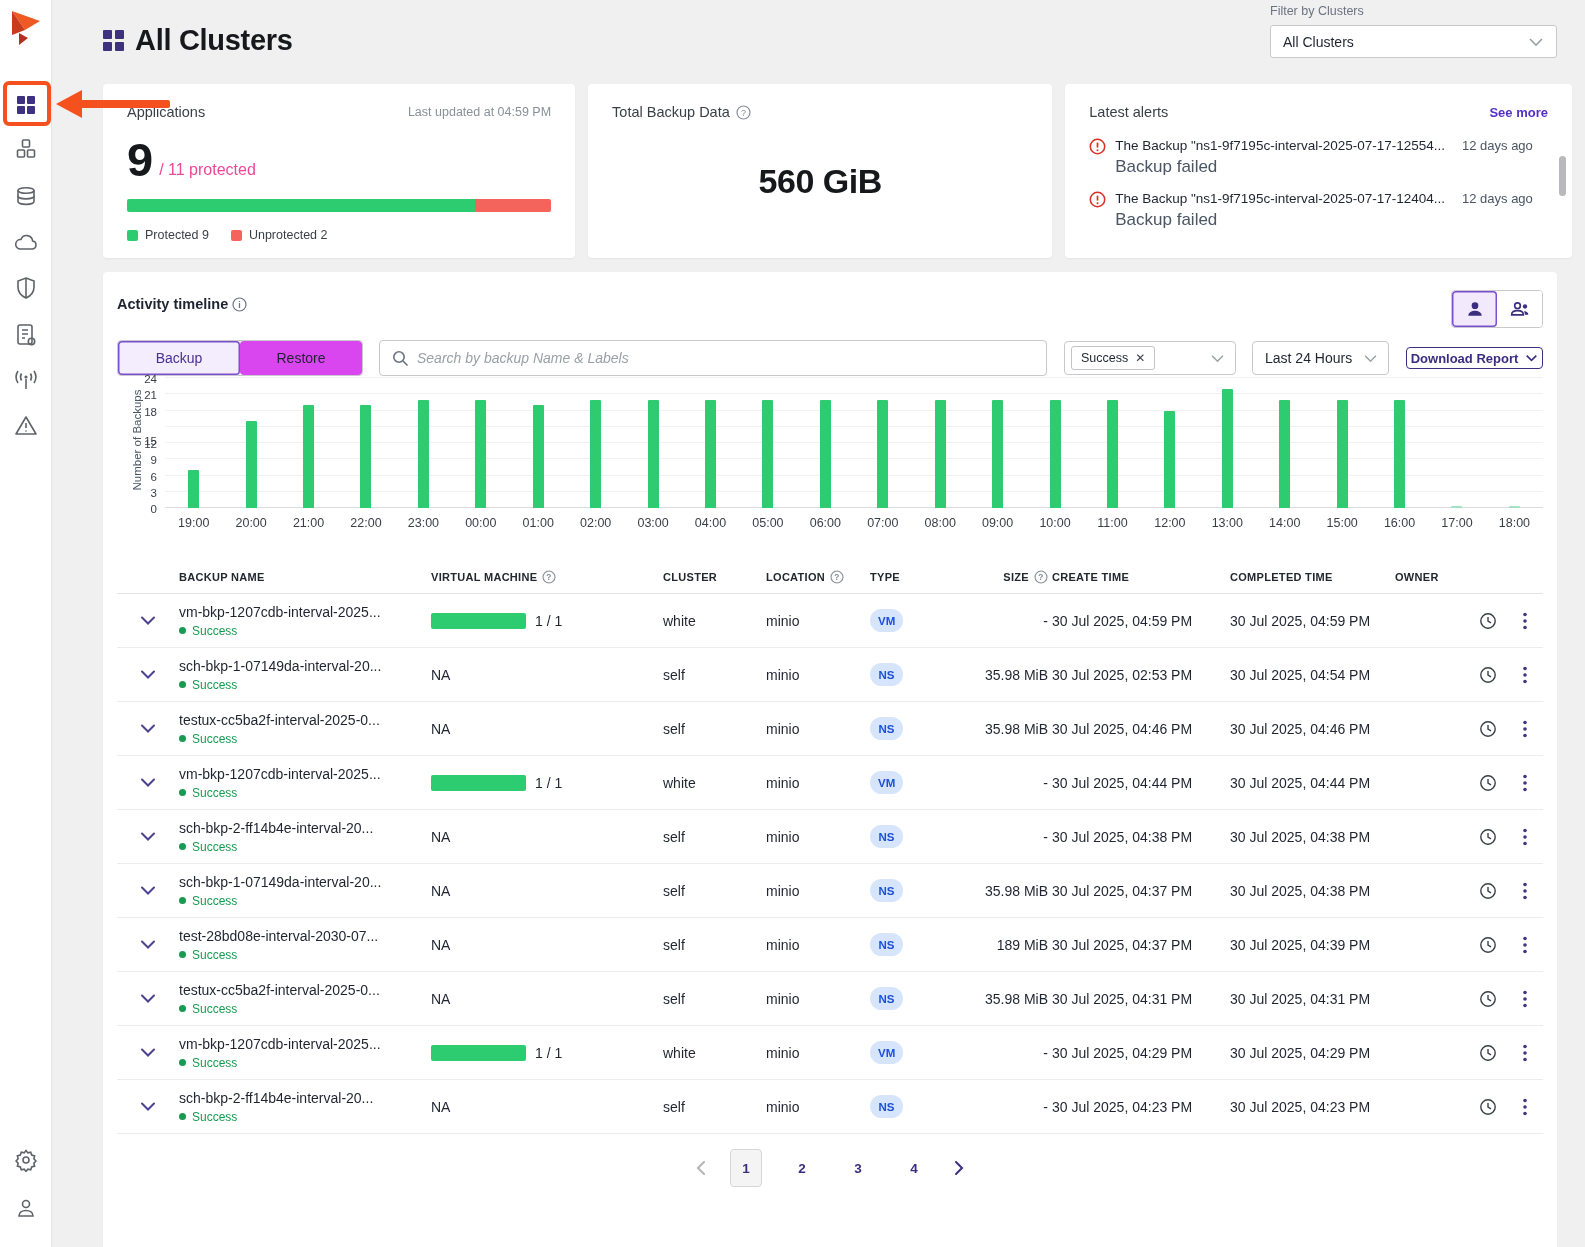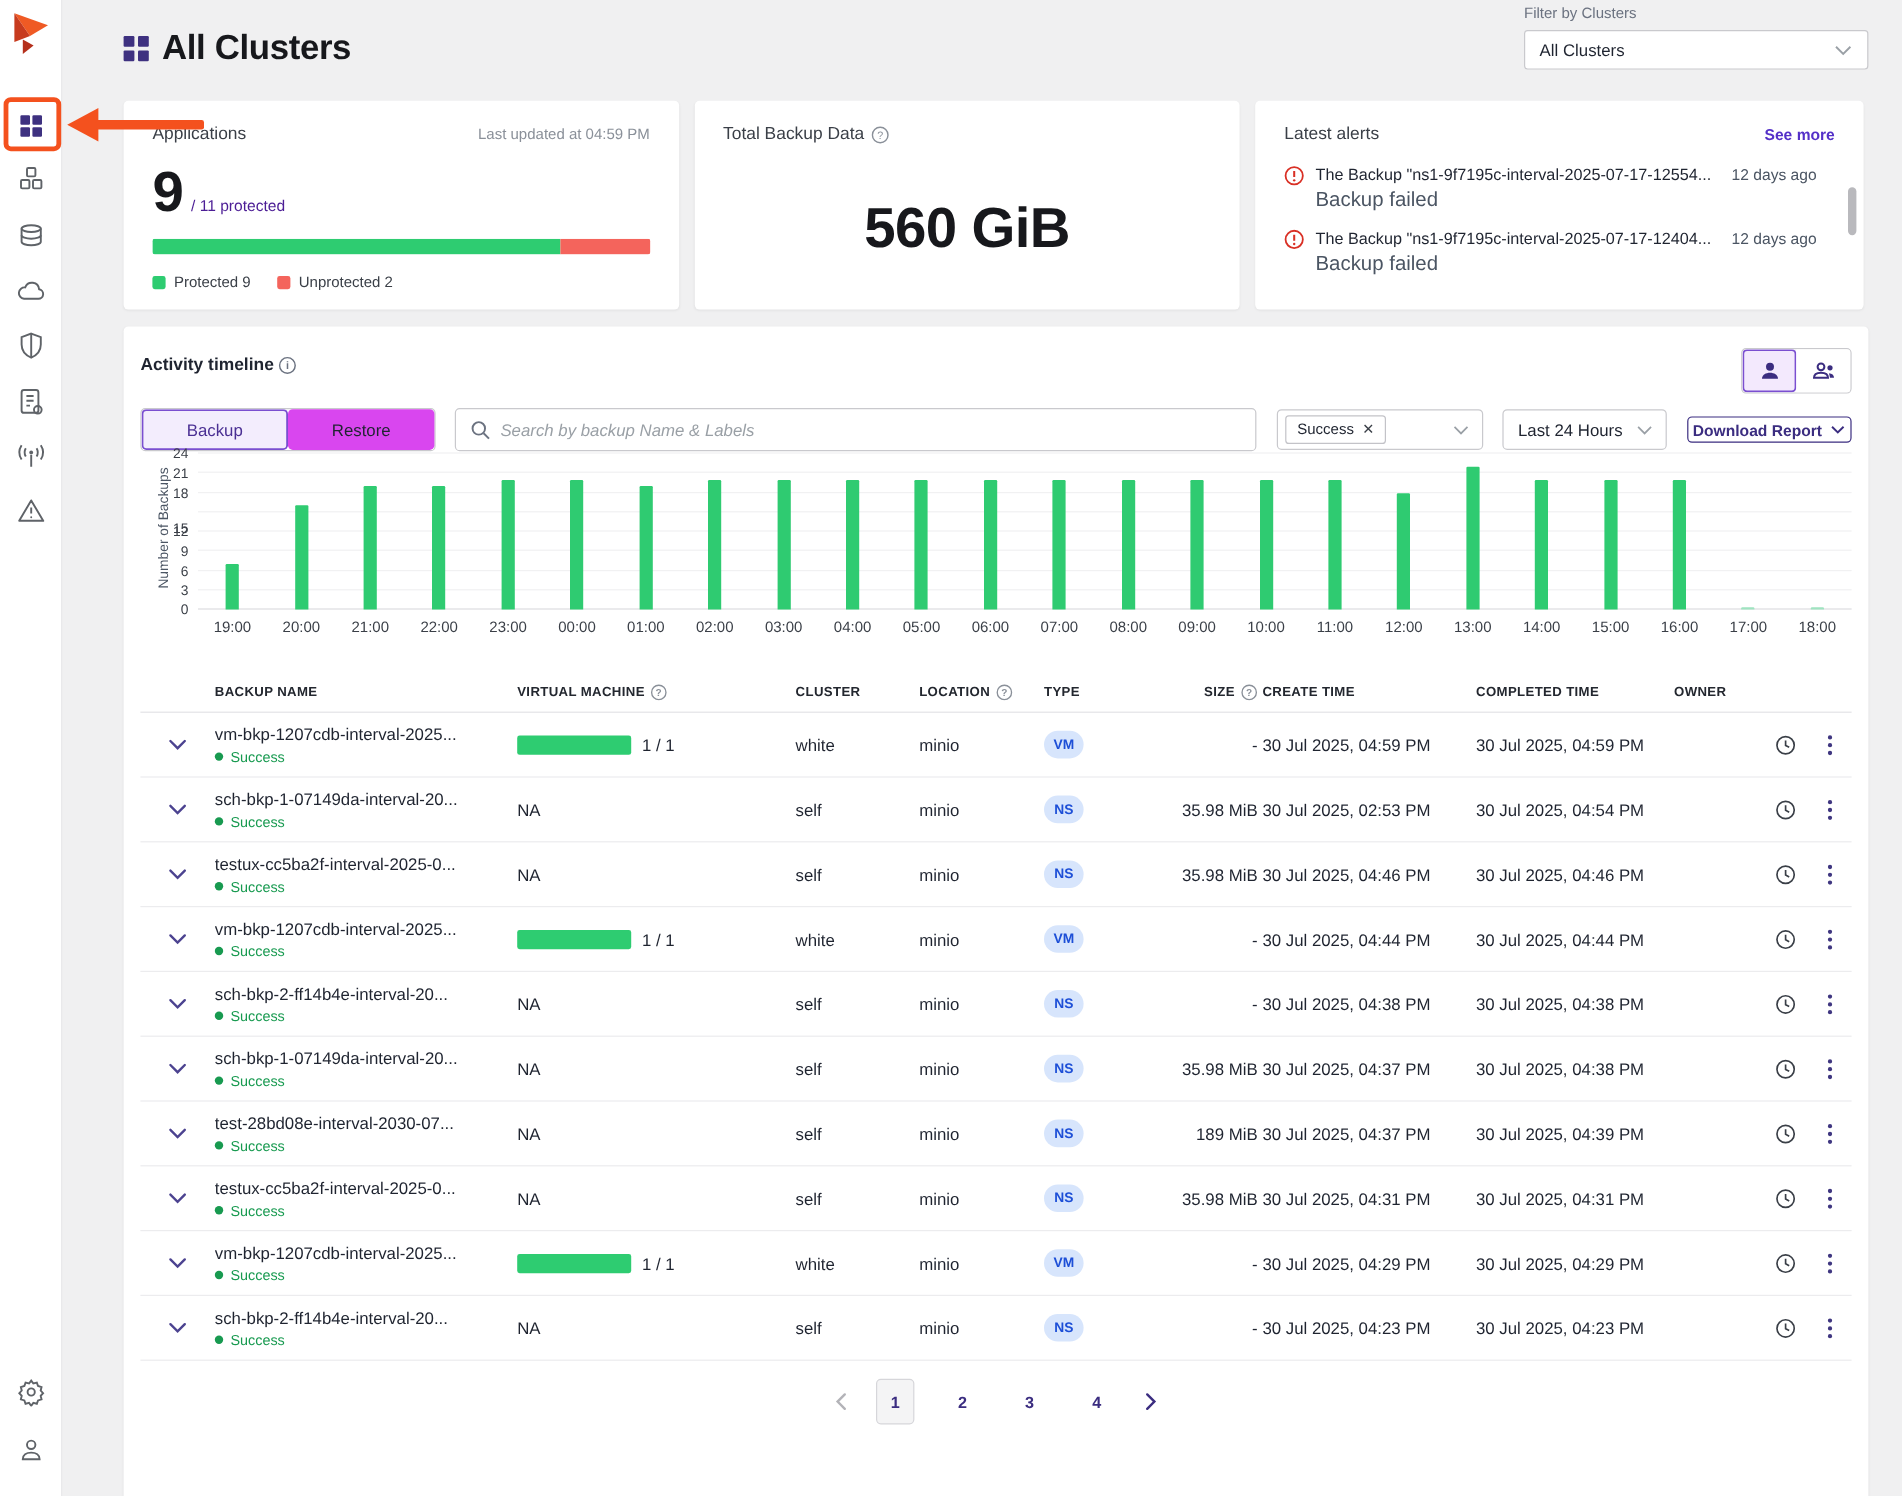--- a/index.html
+++ b/index.html
@@ -21,38 +21,38 @@
   .title-row { position:absolute; left:103px; top:24px; display:flex; align-items:center; gap:11px; }
   .title-grid-ic { width:21px; height:21px; display:grid; grid-template-columns:9px 9px; grid-template-rows:9px 9px; gap:3px; }
   .title-grid-ic span { background:#3e3180; border-radius:1px; }
   .page-title { font-size:29px; font-weight:700; letter-spacing:-0.3px; color:#17181c; }
   .filter-wrap { position:absolute; right:28px; top:4px; width:287px; }
   .filter-label { font-size:12.5px; color:#6b7280; margin-bottom:7px; }
   .filter-select { height:33px; background:#fff; border:1px solid #c9c9cd; border-radius:3px; display:flex; align-items:center; justify-content:space-between; padding:0 12px; cursor:pointer; }
   .filter-value { font-size:14px; color:#1f2430; }
 
   
-  .cards-row { position:absolute; left:103px; top:84px; right:32px; height:174px; display:flex; gap:13px; }
+  .cards-row { position:absolute; left:103px; top:84px; right:13px; height:174px; display:flex; gap:13px; }
   .card { background:#fff; border-radius:4px; box-shadow:0 1px 2px rgba(0,0,0,.05); position:relative; }
   .card-apps { width:475px; padding:20px 24px; }
   .card-data { width:467px; padding:20px 24px; }
   .card-alerts { flex:1; padding:20px 24px 16px 24px; }
   .card-head { display:flex; justify-content:space-between; align-items:center; }
   .card-title { font-size:14.5px; font-weight:500; color:#3a3f47; display:flex; align-items:center; gap:6px; }
   .muted { font-size:12.5px; color:#8a9099; }
   .apps-count-row { display:flex; align-items:flex-end; margin-top:16px; }
   .apps-count { font-size:47px; font-weight:700; line-height:1; color:#17181c; }
-  .apps-suffix { font-size:13px; color:#4c1d95; margin:0 0 4px 6px; }
+  .apps-suffix { font-size:16px; color:#ec4899; margin:0 0 4px 6px; }
   .apps-bar { margin-top:16px; height:13px; border-radius:2px; overflow:hidden; display:flex; width:100%; }
   .apps-bar .seg-prot { background:#2ecc71; }
   .apps-bar .seg-unprot { background:#f4645c; }
   .apps-legend { display:flex; gap:22px; margin-top:16px; }
   .lg-item { display:flex; align-items:center; gap:7px; font-size:12.5px; color:#3a3f47; }
   .lg-sw { width:11px; height:11px; border-radius:2px; display:inline-block; }
-  .big-value { text-align:center; font-size:47px; font-weight:700; color:#17181c; margin-top:42px; letter-spacing:-0.5px; }
+  .big-value { text-align:center; font-size:34px; font-weight:700; color:#17181c; margin-top:42px; letter-spacing:-0.5px; }
   .see-more { font-size:13px; font-weight:700; color:#5430c8; cursor:pointer; }
   .alerts-list { margin-top:18px; }
   .alert-row { display:flex; align-items:flex-start; gap:9px; margin-bottom:14px; }
   .alert-txt { flex:1; }
   .alert-l1 { font-size:13.5px; color:#1f2430; white-space:nowrap; overflow:hidden; }
   .alert-l2 { font-size:17px; color:#4b5563; margin-top:4px; }
   .alert-time { font-size:13px; color:#4b5563; white-space:nowrap; margin-left:8px; width:86px; }
   .alerts-scrollbar { position:absolute; right:6px; top:72px; width:7px; height:40px; background:#b9b9bd; border-radius:4px; }
 
   

